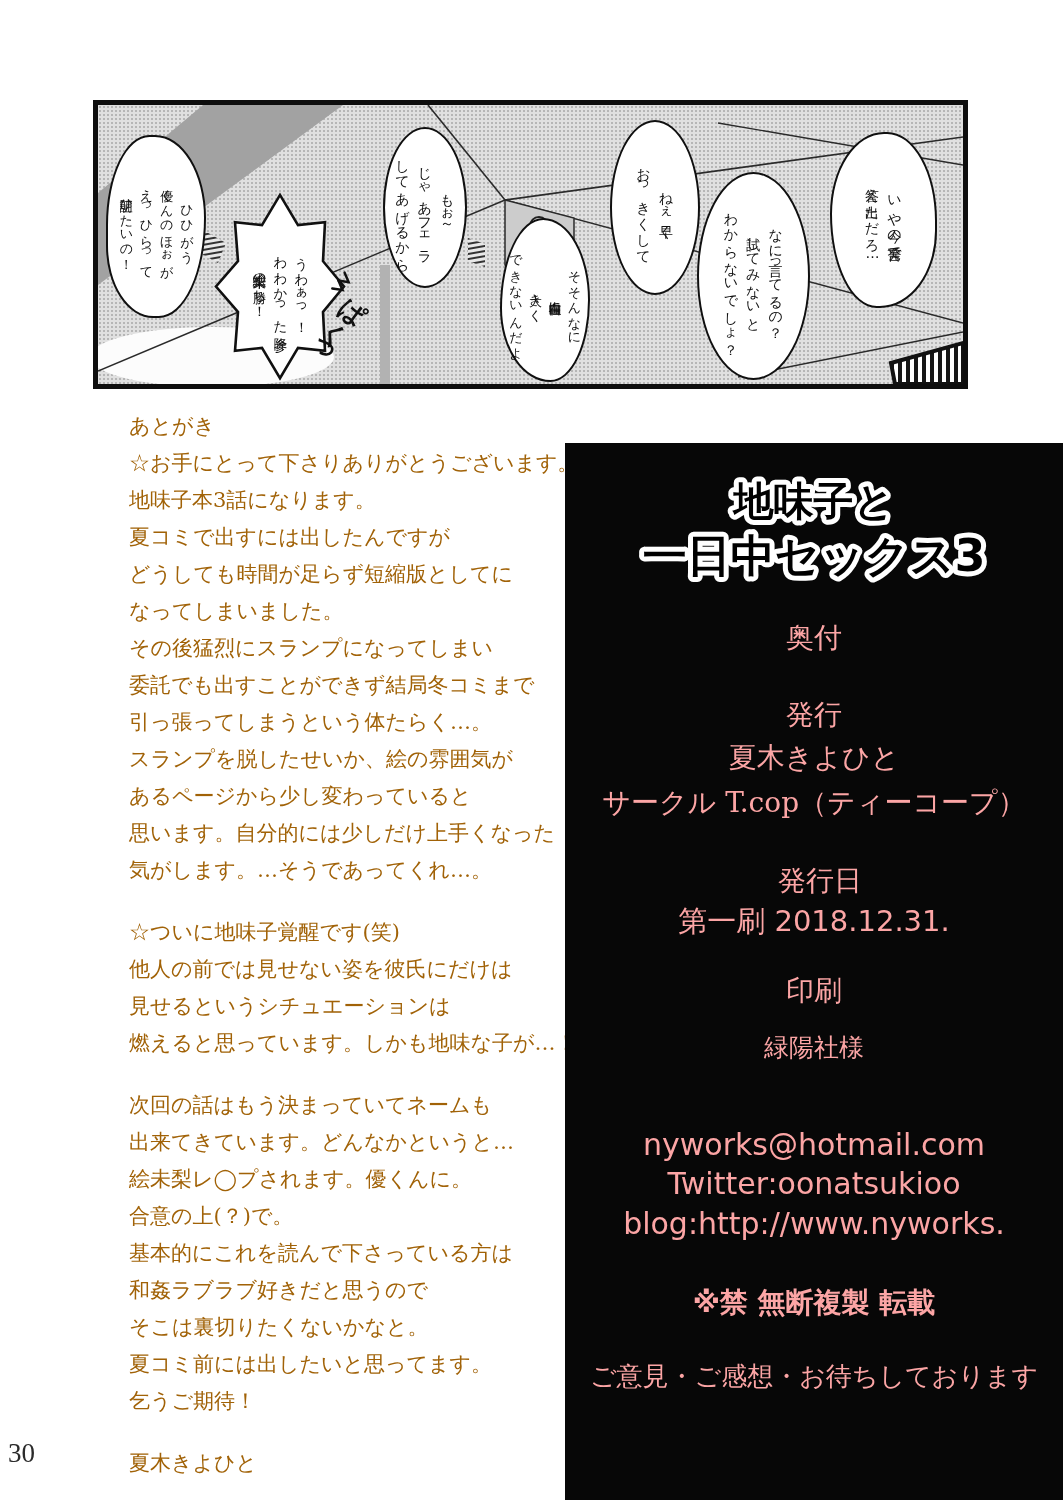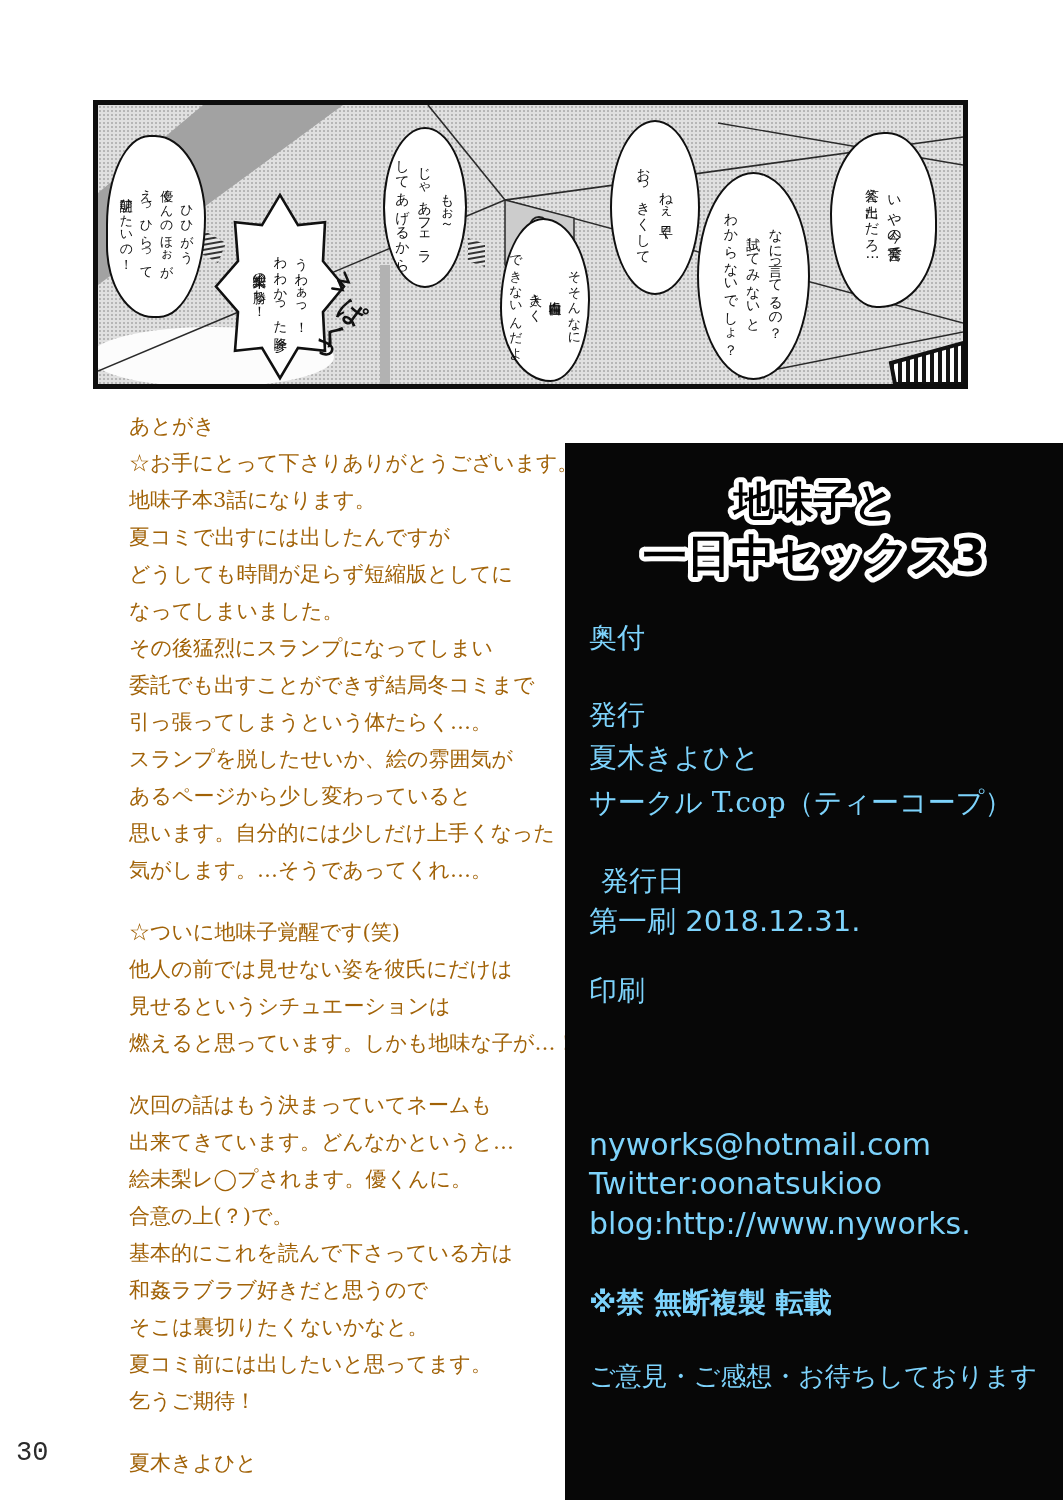--- a/index.html
+++ b/index.html
@@ -43,41 +43,41 @@
            font-size:21px;color:#a16207;white-space:nowrap;}
   .aw-line:empty{height:25px;}
 
   
   .colophon{position:absolute;left:565px;top:443px;right:0;bottom:0;background:#070707;color:#fafafa;}
   .title-svg{position:absolute;left:0;top:26px;width:100%;height:140px;}
   .title-svg text{font-family:"DejaVu Sans",sans-serif;font-weight:700;fill:#000;
                   stroke:#fff;stroke-width:10px;paint-order:stroke;stroke-linejoin:round;
                   text-anchor:middle;}
   .tl1{font-size:40px;} .tl2{font-size:44px;}
-  .c-line{position:absolute;left:0;right:0;white-space:nowrap;color:#7dd3fc;margin-left:24px;}
+  .c-line{position:absolute;left:0;right:0;text-align:center;white-space:nowrap;color:#fca5a5;}
   .f-serif{font-family:"DejaVu Serif",serif;}
   .f-sans{font-family:"DejaVu Sans",sans-serif;}
   .c-okuzuke{top:176px;font-size:28px;}
   .c-hakkou{top:253px;font-size:28px;}
   .c-name{top:296px;font-size:28px;}
   .c-circle{top:341px;font-size:28px;}
   .c-datelabel{top:419px;font-size:28px;padding-left:12px;}
   .c-date{top:459px;font-size:29px;}
   .c-print{top:529px;font-size:28px;}
   .c-printer{top:588px;font-size:25px;}
   .c-contact{top:644px;font-size:30px;font-weight:700;}
   .c-email{top:684px;font-size:30px;}
   .c-twitter{top:723px;font-size:30px;}
   .c-blog1{top:763px;font-size:30px;}
   .c-blog2{top:800px;font-size:30px;}
   .c-copy{top:841px;font-size:28px;font-weight:700;}
   .c-feedback{top:916px;font-size:26px;}
 
-  .pagenum{position:absolute;left:16px;top:1438px;font-size:27px;color:#2b2b2b;
-           font-family:Liberation Mono, monospace;}
+  .pagenum{position:absolute;left:8px;top:1438px;font-size:27px;color:#2b2b2b;
+           font-family:Liberation Serif, serif;}
 </style>
 </head>
 <body>
 
 <div class="page">
 
   <div class="panel">
     <svg class="panel-art" viewBox="0 0 865 279" preserveAspectRatio="none">
       <defs>
         <pattern id="hatch" width="5" height="5" patternUnits="userSpaceOnUse" patternTransform="rotate(80)">
@@ -235,20 +235,21 @@
       <text class="tl1" x="50%" y="46">地味子と</text>
       <text class="tl2" x="50%" y="102">一日中セックス3</text>
     </svg>
     <div class="c-line f-serif c-okuzuke">奥付</div>
     <div class="c-line f-serif c-hakkou">発行</div>
     <div class="c-line f-serif c-name">夏木きよひと</div>
     <div class="c-line f-serif c-circle">サークル T.cop（ティーコープ）</div>
     <div class="c-line f-serif c-datelabel">発行日</div>
     <div class="c-line f-sans  c-date">第一刷 2018.12.31.</div>
     <div class="c-line f-serif c-print">印刷</div>
+    <div class="c-line f-sans  c-printer">緑陽社様</div>
     <div class="c-line f-sans  c-twitter">Twitter:oonatsukioo</div>
     <div class="c-line f-sans  c-email">nyworks@hotmail.com</div>
     <div class="c-line f-sans  c-blog1">blog:http://www.nyworks.</div>
     <div class="c-line f-sans  c-copy">※禁 無断複製 転載</div>
     <div class="c-line f-serif c-feedback">ご意見・ご感想・お待ちしております</div>
   </div>
 
   <div class="pagenum">30</div>
 </div>
 

